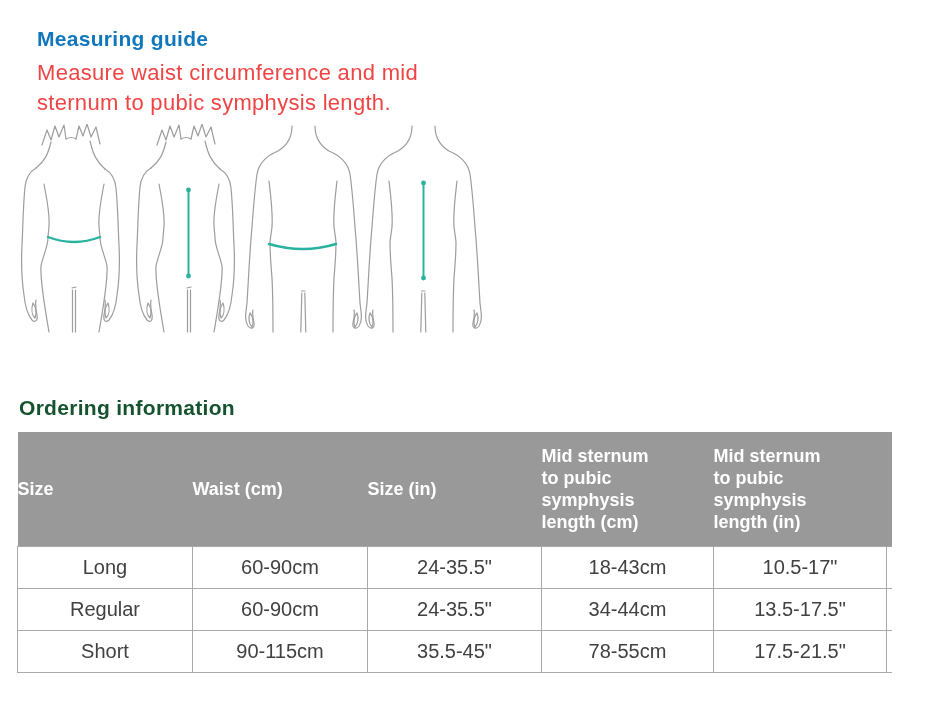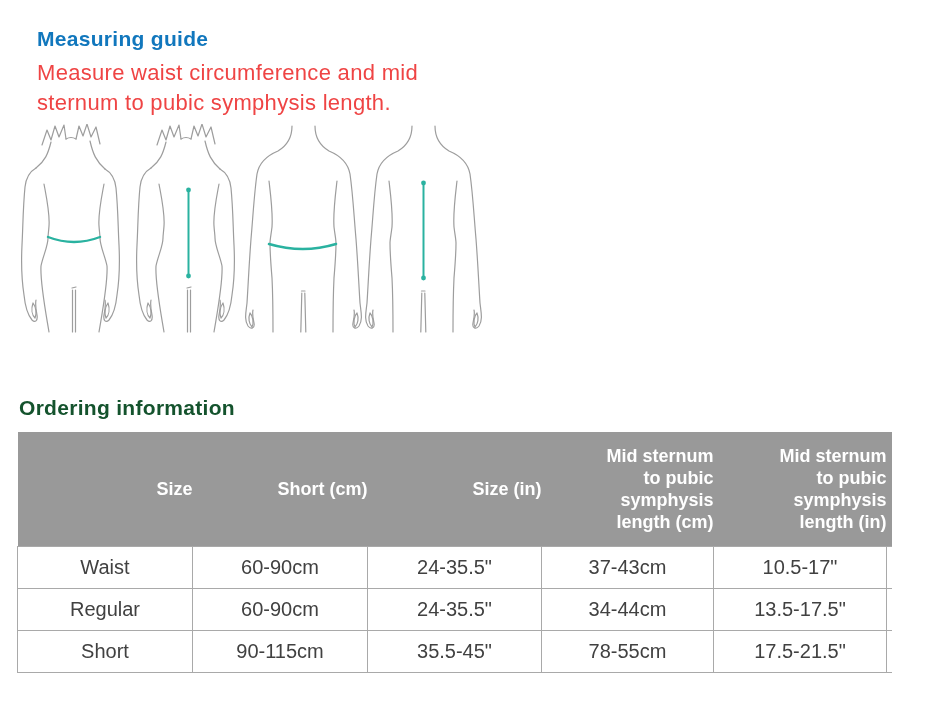--- a/index.html
+++ b/index.html
@@ -59,21 +59,21 @@
     table-layout: fixed;
   }
   table.sizing thead th {
     background: #999999;
     color: #ffffff;
     font-weight: 700;
     font-size: 18px;
     line-height: 22px;
     height: 114px;
     padding: 0;
-    text-align: right;
+    text-align: left;
     vertical-align: middle;
     white-space: pre-line;
     border: none;
   }
   table.sizing tbody td {
     height: 42px;
     padding: 0;
     border: 1px solid #a9a9a9;
     text-align: center;
     vertical-align: middle;
@@ -156,39 +156,39 @@
       <col style="width:175px">
         <col style="width:175px">
         <col style="width:174px">
       <col style="width:172px">
         <col style="width:173px">
         <col style="width:5px">
     </colgroup>
     <thead>
       <tr>
         <th>Size</th>
-        <th>Short (cm)</th>
+        <th>Waist (cm)</th>
         <th>Size (in)</th>
         <th>Mid sternum
 to pubic
 symphysis
 length (cm)</th>
         <th>Mid sternum
 to pubic
 symphysis
 length (in)</th>
         <th class="sliver"></th>
       </tr>
     </thead>
     <tbody>
       <tr>
-        <td>Waist</td>
+        <td>Long</td>
         <td>60-90cm</td>
         <td>24-35.5"</td>
-        <td>37-43cm</td>
+        <td>18-43cm</td>
         <td>10.5-17"</td>
         <td class="sliver"></td>
       </tr>
       <tr>
         <td>Regular</td>
         <td>60-90cm</td>
         <td>24-35.5"</td>
         <td>34-44cm</td>
         <td>13.5-17.5"</td>
         <td class="sliver"></td>

